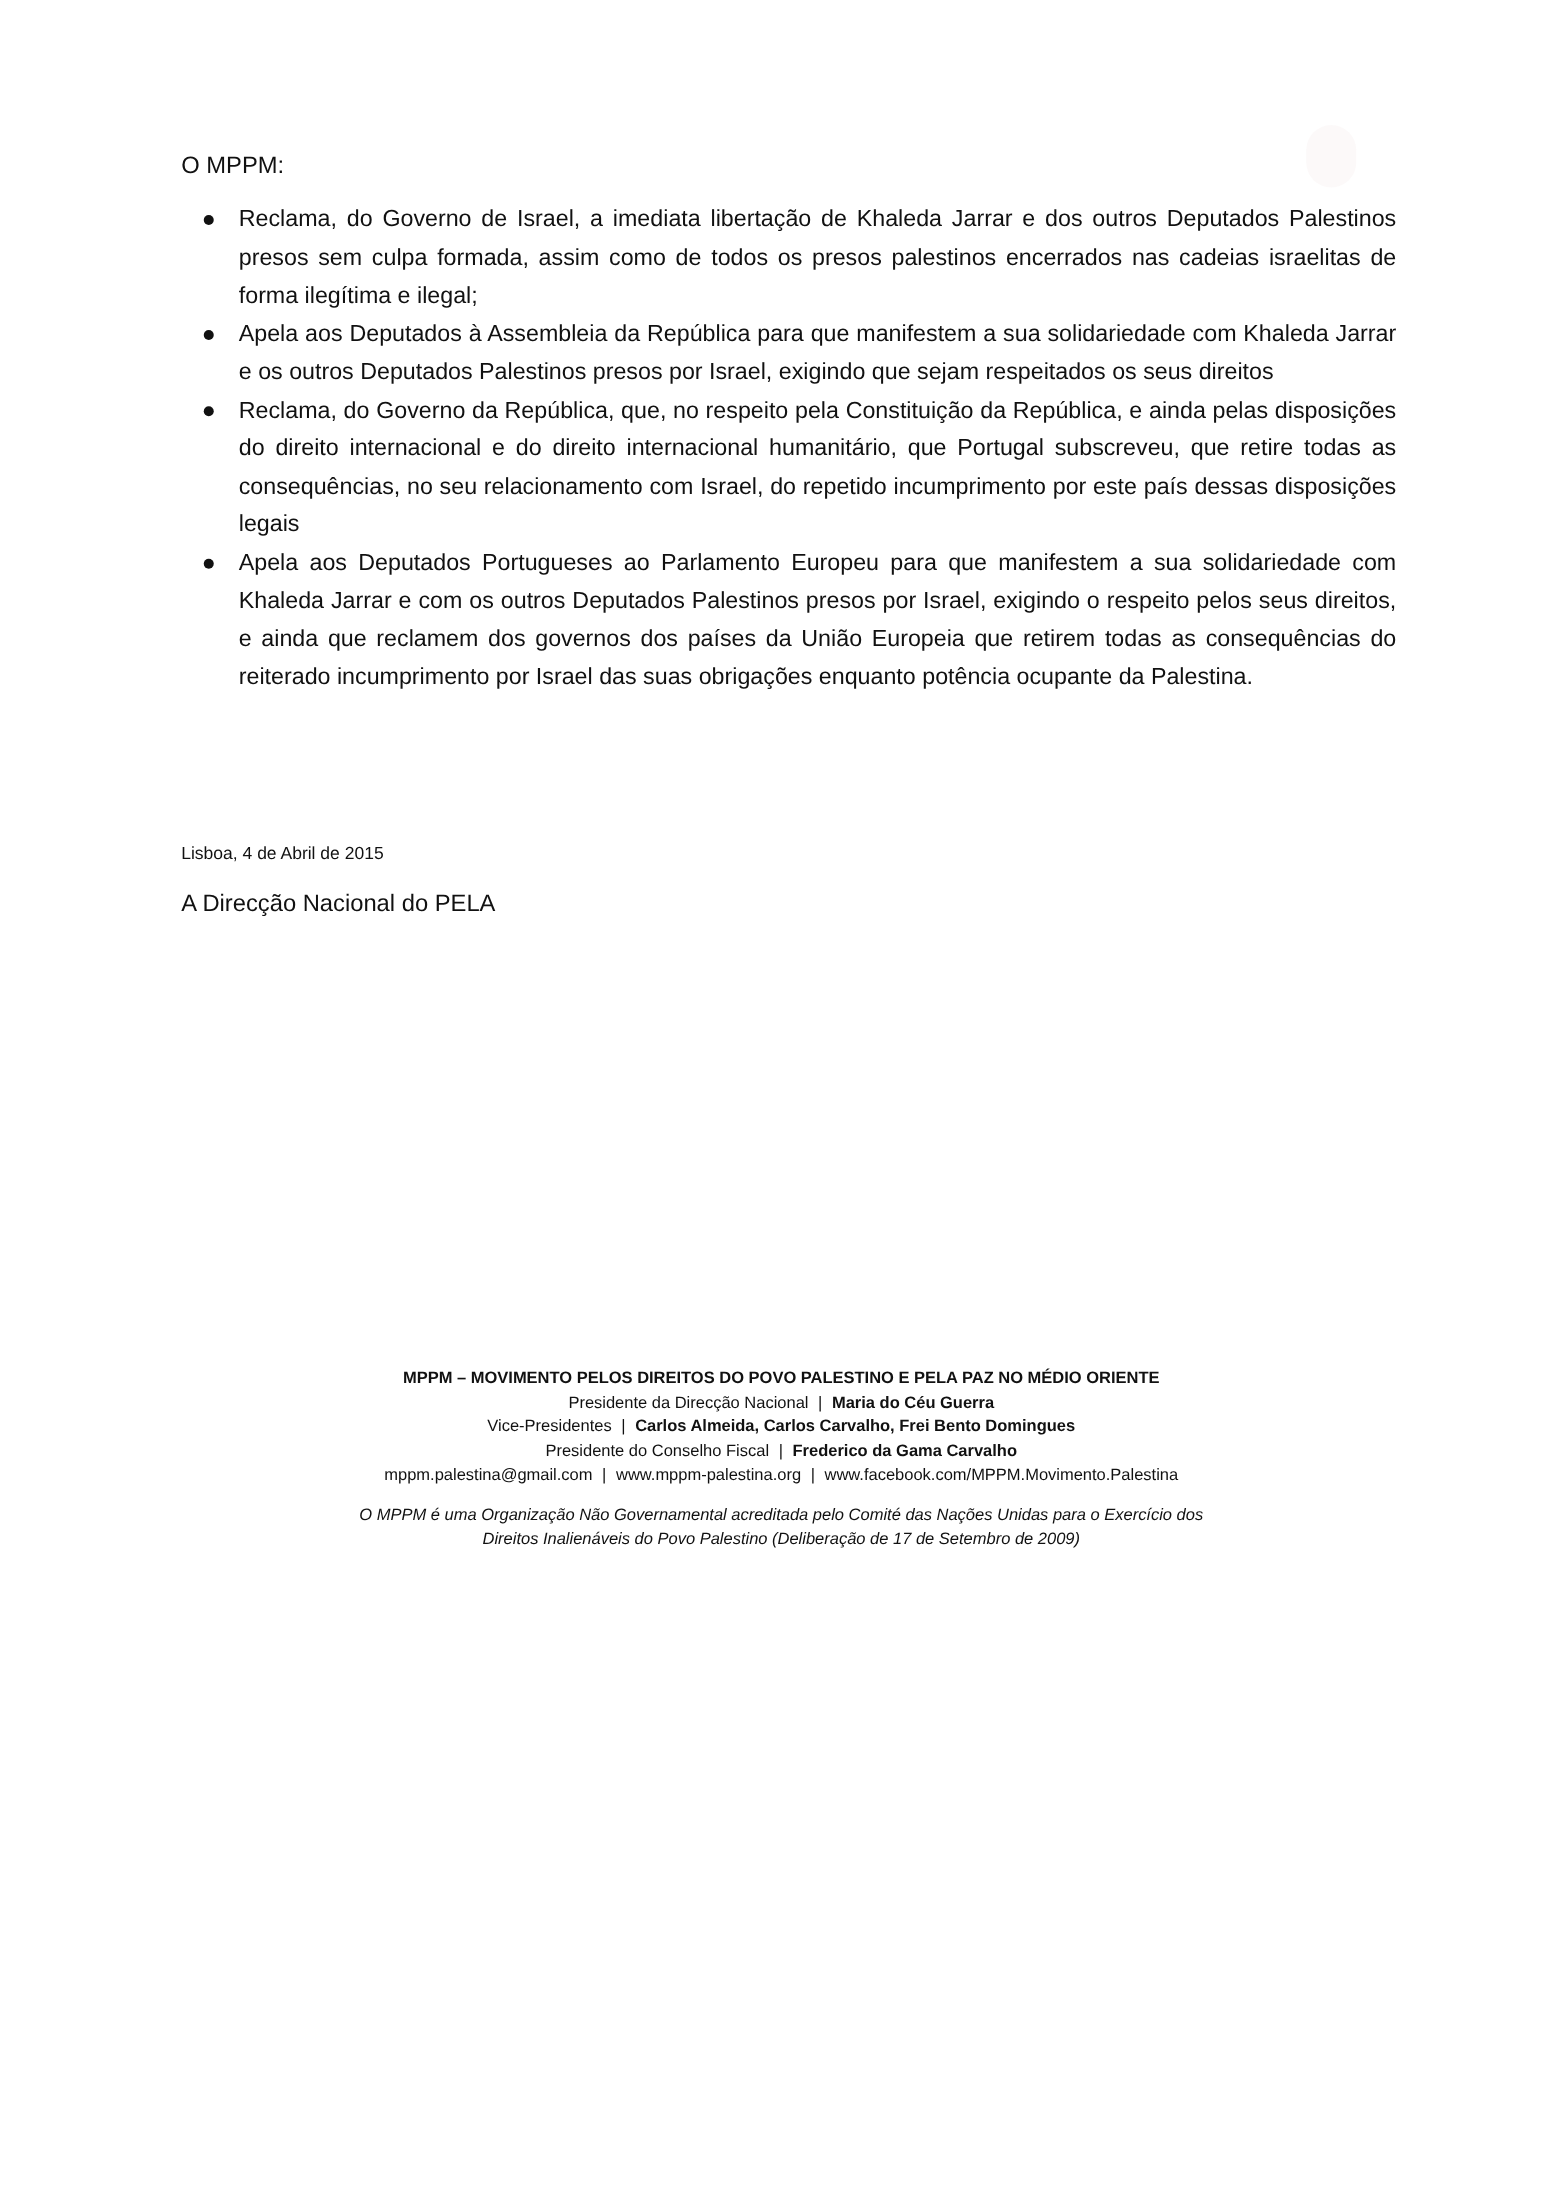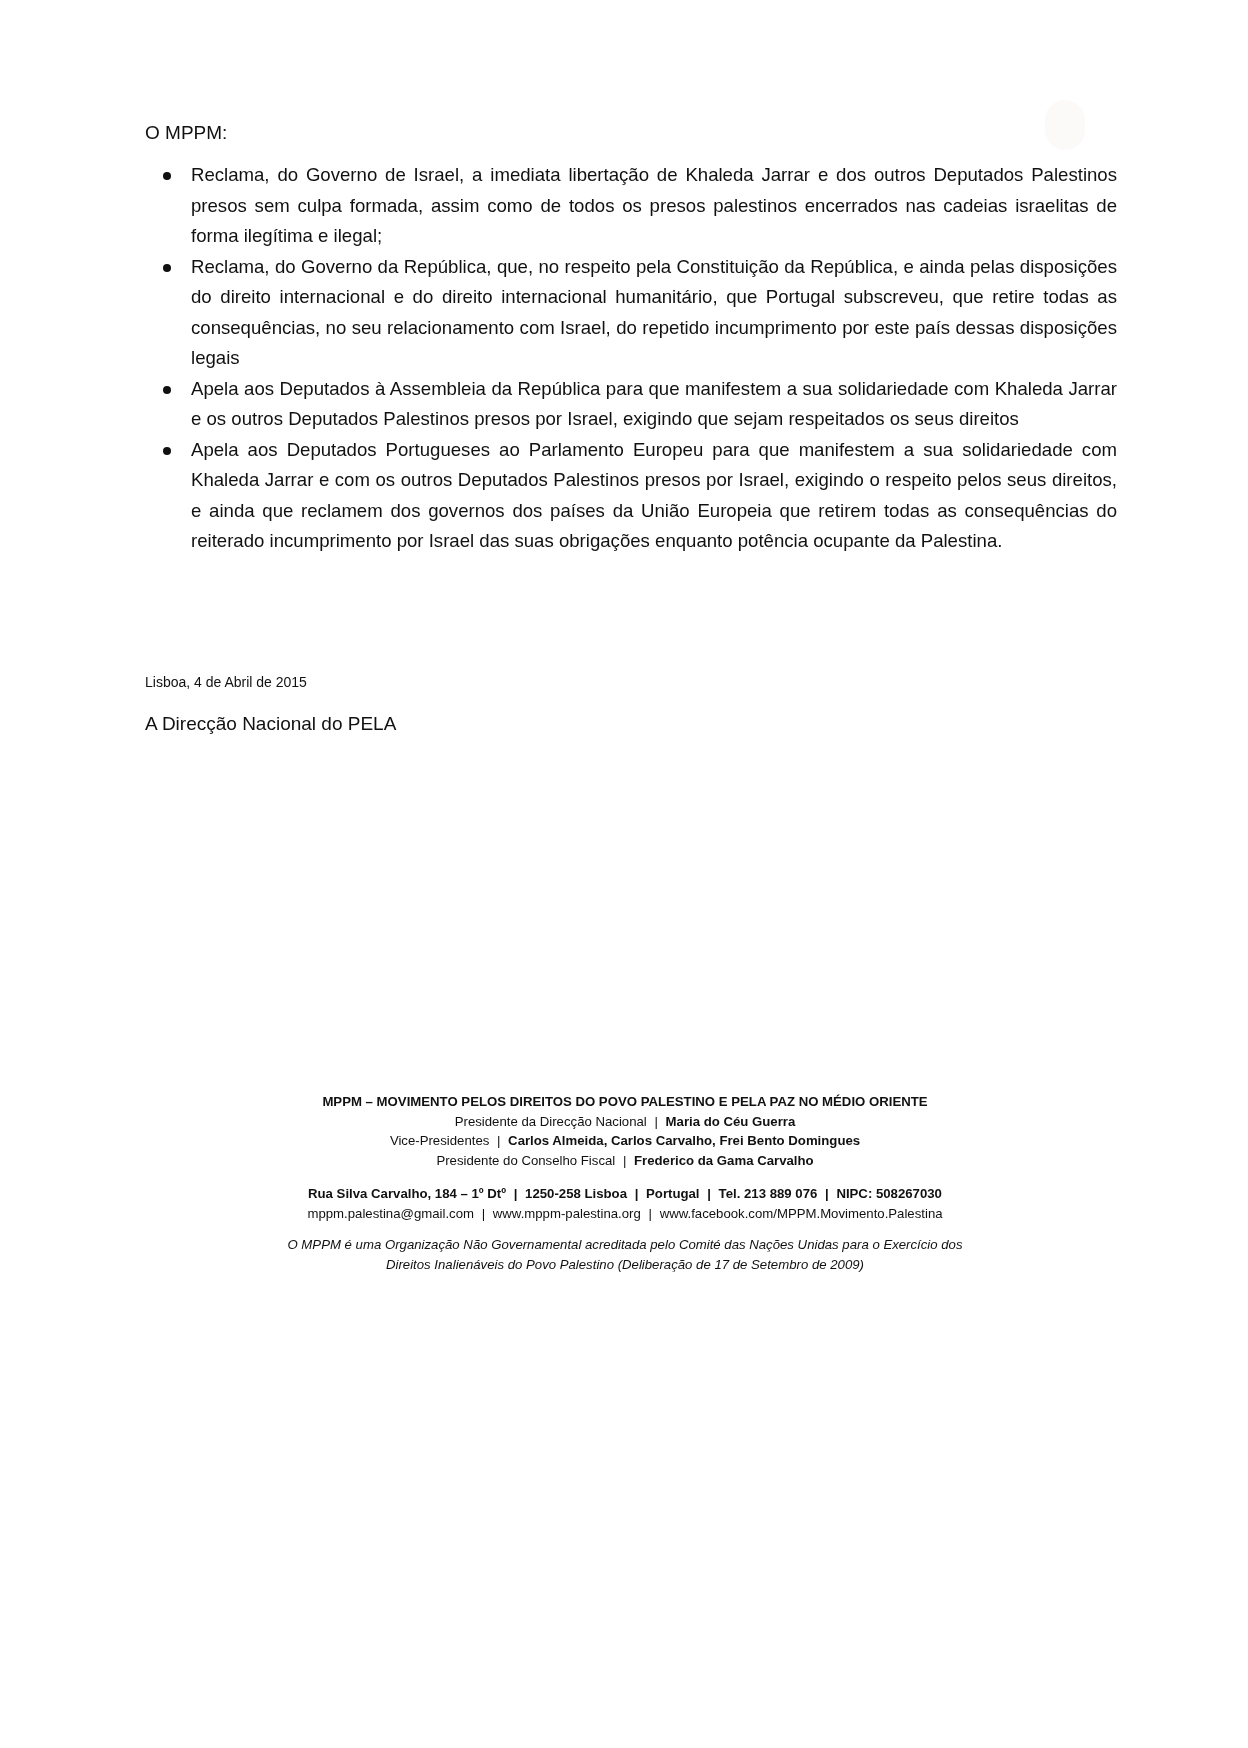--- a/index.html
+++ b/index.html
@@ -49,25 +49,25 @@
 
   <div class="intro">O MPPM:</div>
 
   <ul class="bullets">
     <li class="bullet">
       <span class="dot"></span>
       <span>Reclama, do Governo de Israel, a imediata libertação de Khaleda Jarrar e dos outros Deputados Palestinos presos sem culpa formada, assim como de todos os presos palestinos encerrados nas cadeias israelitas de forma ilegítima e ilegal;</span>
     </li>
     <li class="bullet">
       <span class="dot"></span>
-      <span>Reclama, do Governo da República, que, no respeito pela Constituição da República, e ainda pelas disposições do direito internacional e do direito internacional humanitário, que Portugal subscreveu, que retire todas as consequências, no seu relacionamento com Israel, do repetido incumprimento por este país dessas disposições legais</span>
+      <span>Apela aos Deputados à Assembleia da República para que manifestem a sua solidariedade com Khaleda Jarrar e os outros Deputados Palestinos presos por Israel, exigindo que sejam respeitados os seus direitos</span>
     </li>
     <li class="bullet">
       <span class="dot"></span>
-      <span>Apela aos Deputados à Assembleia da República para que manifestem a sua solidariedade com Khaleda Jarrar e os outros Deputados Palestinos presos por Israel, exigindo que sejam respeitados os seus direitos</span>
+      <span>Reclama, do Governo da República, que, no respeito pela Constituição da República, e ainda pelas disposições do direito internacional e do direito internacional humanitário, que Portugal subscreveu, que retire todas as consequências, no seu relacionamento com Israel, do repetido incumprimento por este país dessas disposições legais</span>
     </li>
     <li class="bullet">
       <span class="dot"></span>
       <span>Apela aos Deputados Portugueses ao Parlamento Europeu para que manifestem a sua solidariedade com Khaleda Jarrar e com os outros Deputados Palestinos presos por Israel, exigindo o respeito pelos seus direitos, e ainda que reclamem dos governos dos países da União Europeia que retirem todas as consequências do reiterado incumprimento por Israel das suas obrigações enquanto potência ocupante da Palestina.</span>
     </li>
   </ul>
 
   <div class="closing1">Lisboa, 4 de Abril de 2015</div>
   <div class="closing2">A Direcção Nacional do PELA</div>
 
@@ -83,31 +83,20 @@
       <span>Vice-Presidentes</span>
       <span class="sep">|</span>
       <b>Carlos Almeida, Carlos Carvalho, Frei Bento Domingues</b>
     </div>
     <div>
       <span>Presidente do Conselho Fiscal</span>
       <span class="sep">|</span>
       <b>Frederico da Gama Carvalho</b>
     </div>
 
-    <div class="contact">
-      <span>Rua Silva Carvalho, 184 – 1º Dtº</span>
-      <span class="sep">|</span>
-      <span>1250-258 Lisboa</span>
-      <span class="sep">|</span>
-      <span>Portugal</span>
-      <span class="sep">|</span>
-      <span>Tel. 213 889 076</span>
-      <span class="sep">|</span>
-      <span>NIPC: 508267030</span>
-    </div>
     <div style="font-weight:normal">
       <span>mppm.palestina@gmail.com</span>
       <span class="sep">|</span>
       <span>www.mppm-palestina.org</span>
       <span class="sep">|</span>
       <span>www.facebook.com/MPPM.Movimento.Palestina</span>
     </div>
 
     <div class="note">
       <div>O MPPM é uma Organização Não Governamental acreditada pelo Comité das Nações Unidas para o Exercício dos</div>

